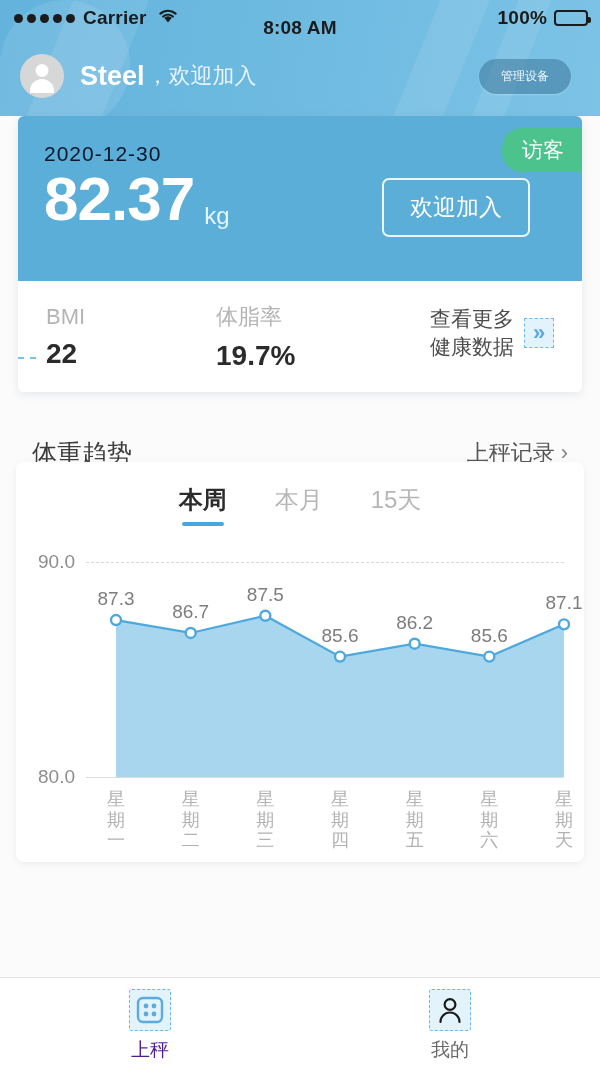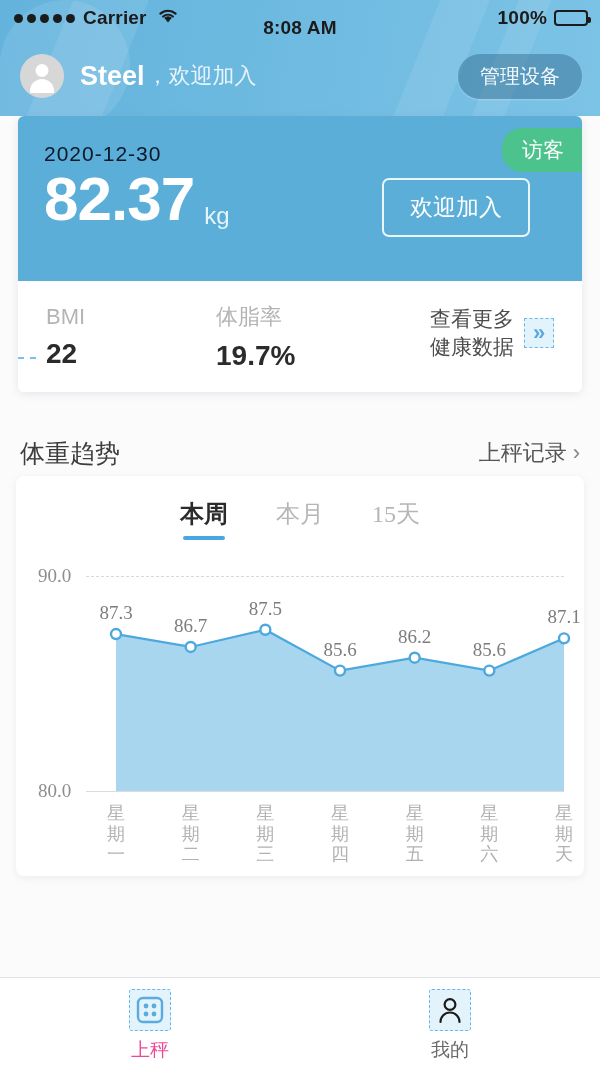--- a/index.html
+++ b/index.html
@@ -36,33 +36,33 @@
   .sb-right { width:230px; display:flex; align-items:center; justify-content:flex-end;
               gap:7px; padding-right:12px; }
   .batt { width:34px; height:16px; border:2px solid #1b1b1b; border-radius:4px;
           padding:2px; position:relative; }
   .batt-fill { width:100%; height:100%; background:#1b1b1b; border-radius:1px; }
   .batt:after { content:""; position:absolute; right:-5px; top:5px; width:3px; height:6px;
                 background:#1b1b1b; border-radius:0 2px 2px 0; }
 
   .userrow {
     position:absolute; left:0; top:36px; width:600px; height:80px;
-    display:flex; align-items:center; padding:0 18px 0 20px;justify-content:space-between;
+    display:flex; align-items:center; padding:0 29px 0 20px;justify-content:space-between;
   }
   .avatar { width:44px; height:44px; border-radius:50%; background:#d7d7d7;
             position:relative; flex:none; }
   .avatar .head { position:absolute; left:50%; top:10px; transform:translateX(-50%);
                   width:13px; height:13px; border-radius:50%; background:#fff; }
   .avatar .body { position:absolute; left:50%; top:25px; transform:translateX(-50%);
                   width:24px; height:14px; border-radius:12px 12px 0 0; background:#fff; }
   .uname { margin-left:16px; color:#ffffff; font-size:27px; font-weight:bold; }
   .uwelcome { margin-left:2px; color:#e8f3fa; font-size:22px; }
   .spacer { flex:1; }
   .manage-btn {
-    background:rgba(40,95,130,0.42); color:#f2fafd; font-size:20px;
+    background:rgba(40,95,130,0.42); color:#f2fafd; font-size:12px;
     padding:9px 22px; border-radius:22px; border:none; cursor:pointer;
     box-shadow:0 1px 2px rgba(255,255,255,0.25);
   }
 
   
   .wcard {
     position:absolute; left:18px; top:116px; width:564px; height:276px;
     border-radius:6px; overflow:hidden;
     box-shadow:0 2px 8px rgba(120,140,160,0.18);
     background:#fff;
@@ -91,31 +91,30 @@
   .more-text { color:#4d4d4d; font-size:21px; line-height:1.35; text-align:left; }
   .dbox { border:1px dashed #69b8e8; background:#e3f3fc; display:flex;
           align-items:center; justify-content:center; }
   .chev2 { width:30px; height:30px; color:#5aa8e0; font-size:22px; font-weight:bold; }
   .wcard-dash { position:absolute; left:0; top:76px; width:18px; height:0;
                 border-top:2px dashed #79c0ea; }
 
   
   .trend-head {
     position:absolute; left:0; top:430px; width:600px; height:46px;
-    display:flex; align-items:center; padding:0 20px;
+    display:flex; align-items:center; padding:0 32px;
   }
   .trend-title { color:#3d3d3d; font-size:25px; }
   .trend-link { color:#555; font-size:22px; display:flex; align-items:center; gap:6px; cursor:pointer; }
   .chev { font-size:22px; color:#888; }
 
   .chartcard {
-    position:absolute; left:16px; top:476px; width:568px; height:400px;
+    position:absolute; left:16px; top:462px; width:568px; height:400px;
     background:#ffffff; border-radius:8px;
     box-shadow:0 2px 7px rgba(130,140,150,0.13);
-    font-family:Liberation Serif, serif;
   }
   .tabs { display:flex; justify-content:center; gap:48px; padding-top:22px; }
   .tab { font-size:24px; color:#b6b6b6; cursor:pointer; position:relative; padding-bottom:10px; }
   .tab.active { color:#2b2b2b; font-weight:bold; }
   .tab.active:after { content:""; position:absolute; left:50%; transform:translateX(-50%);
                       bottom:0; width:42px; height:4px; background:#47a8e0; border-radius:2px; }
 
   .plot { position:absolute; left:0; top:86px; width:568px; height:300px; }
   .ylab { position:absolute; color:#8d8d8d; font-size:19px; }
   .ylab-top { left:22px; top:3px; }
@@ -131,21 +130,21 @@
   
   .tabbar {
     position:absolute; left:0; bottom:0; width:600px; height:90px;
     background:#ffffff; border-top:1px solid #e3e3e3;
     display:flex; align-items:center;
   }
   .tabitem { flex:1; display:flex; flex-direction:column; align-items:center;
              gap:6px; cursor:pointer; padding-top:6px; }
   .tabicon { width:42px; height:42px; }
   .tablabel { font-size:19px; }
-  .tablabel-active { color:#ec4899; }
+  .tablabel-active { color:#4c1d95; }
   .tablabel-idle { color:#6a6a6a; }
 </style>
 </head>
 <body>
 
 <div id="app">
 
   <div class="header">
     <div class="deco deco-d1"></div>
     <div class="deco-blob"></div>

